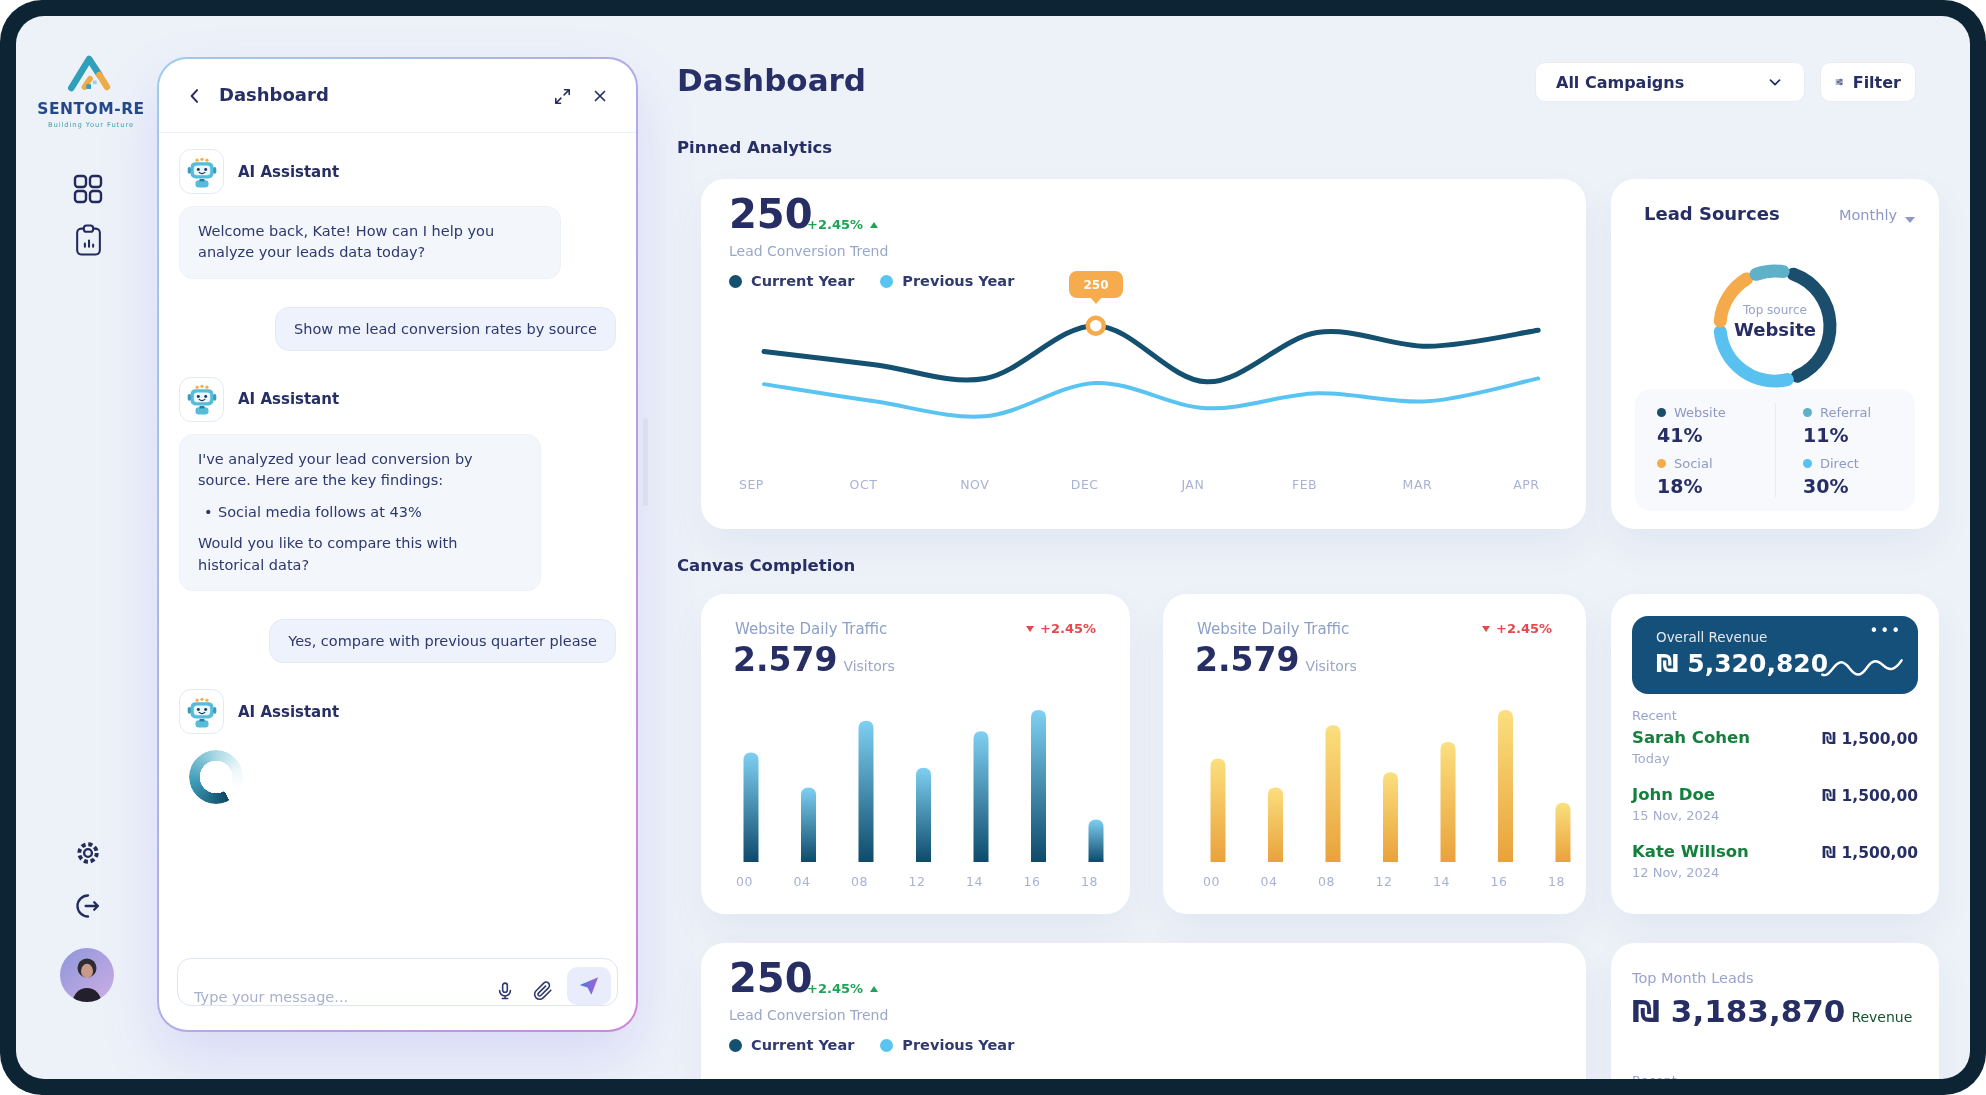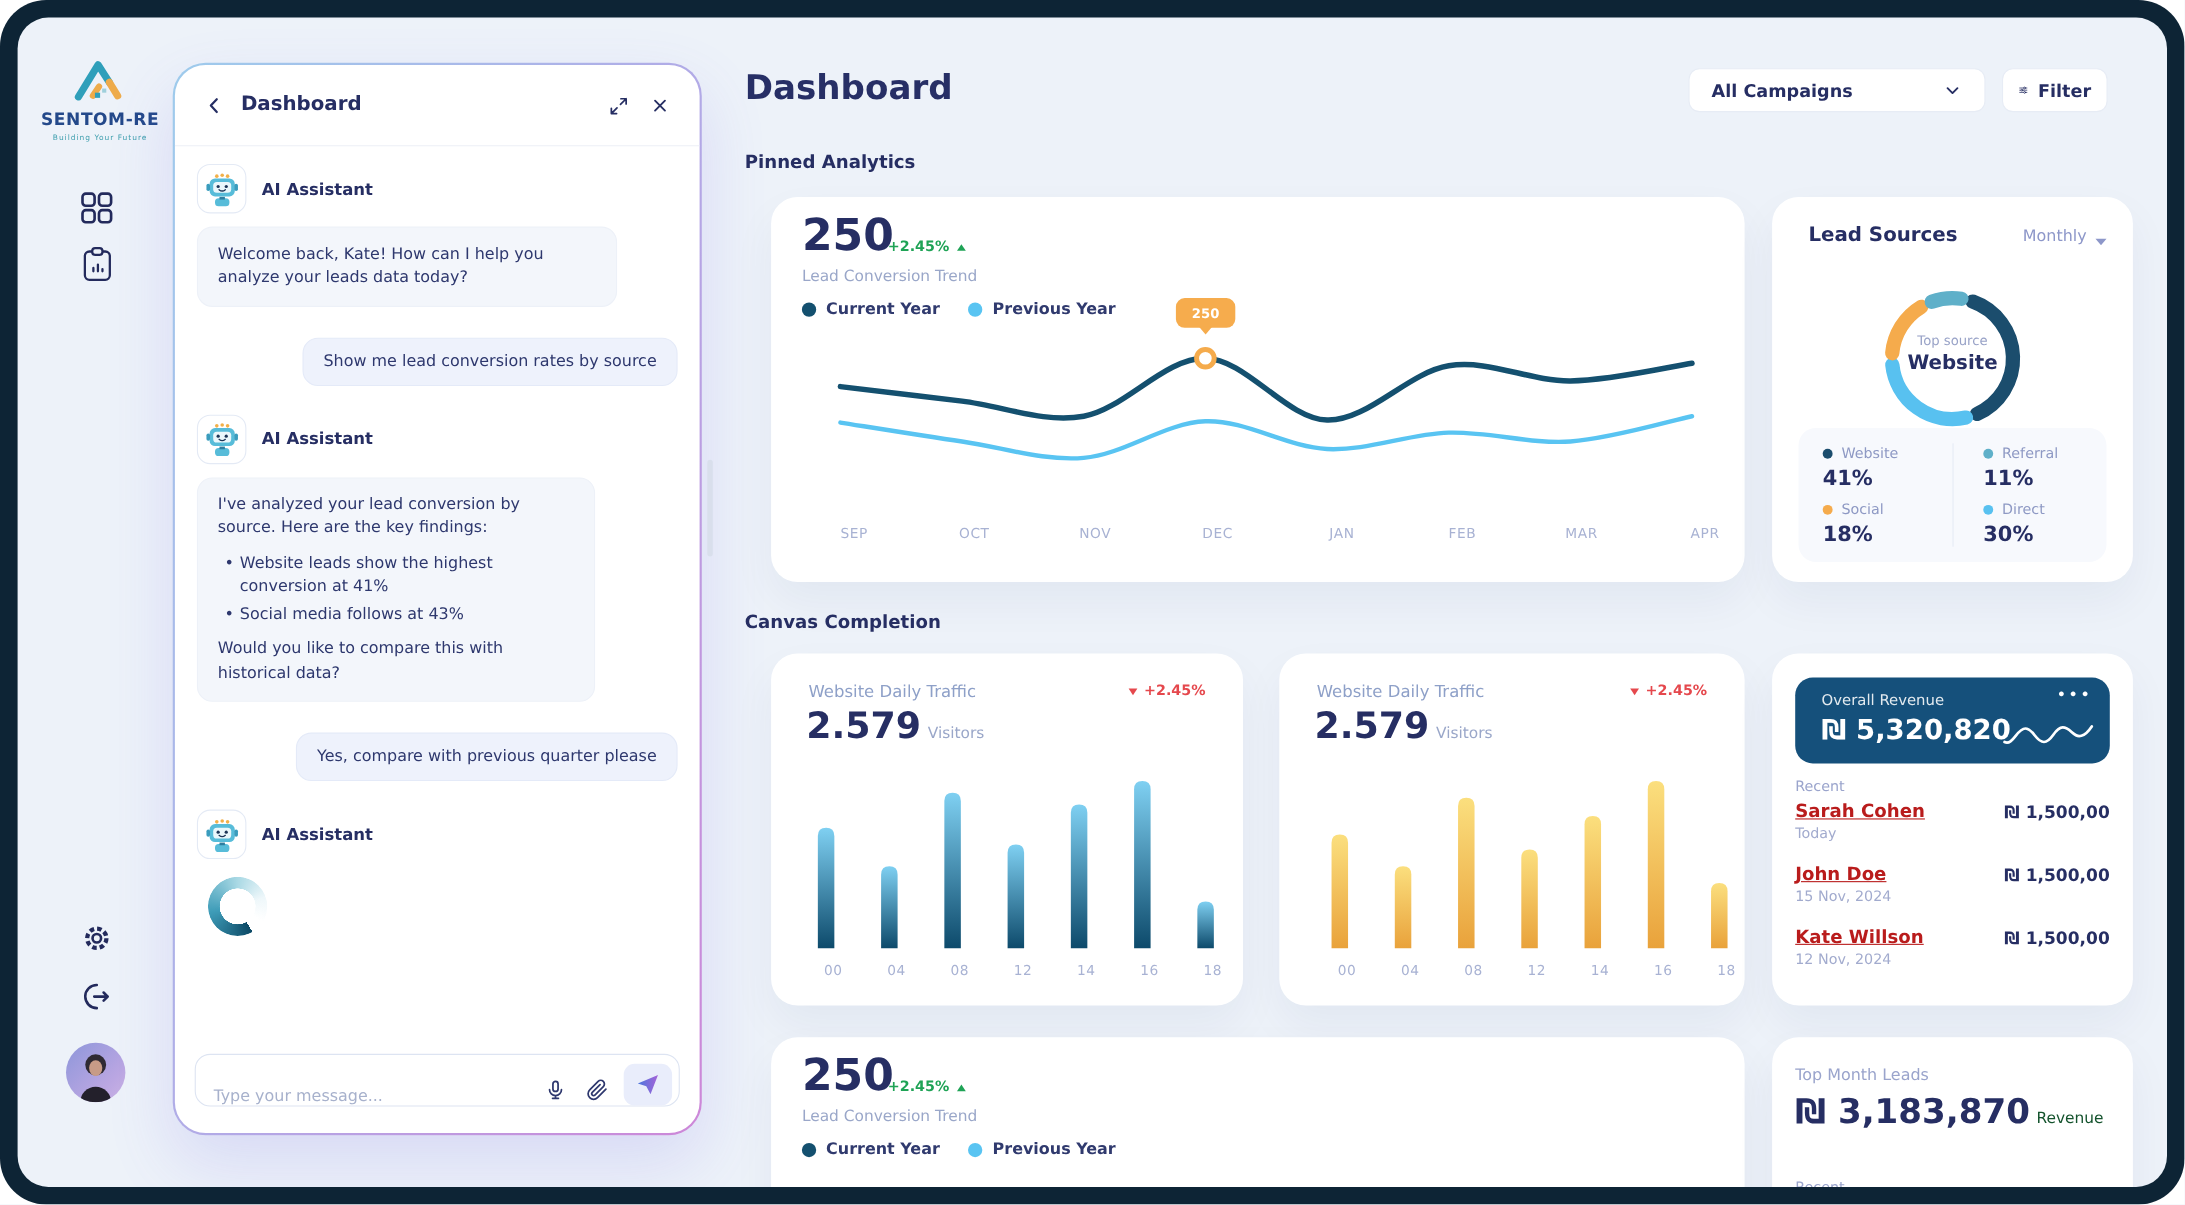--- a/index.html
+++ b/index.html
@@ -62,21 +62,21 @@
   .tri-down { width:0; height:0; border-left:4.5px solid transparent; border-right:4.5px solid transparent; border-top:6px solid #e5484d; display:inline-block; }
   .sub-label { position:absolute; left:28px; top:64px; font-size:14px; color:#9aa7c9; }
   .legend { position:absolute; left:28px; top:94px; display:flex; gap:26px; align-items:center; }
   .legend .it { display:flex; align-items:center; gap:9px; font-size:14.5px; font-weight:600; color:#303a6e; }
   .dot { width:13px; height:13px; border-radius:50%; display:inline-block; }
   .chart-svg { position:absolute; inset:0; width:100%; height:100%; }
   .tooltip-badge { position:absolute; left:368px; top:92px; width:54px; height:27px; background:#f6ac4d; border-radius:8px;
                    color:#fff; font-size:12px; font-weight:700; display:flex; align-items:center; justify-content:center; }
   .tooltip-badge::after { content:""; position:absolute; left:50%; bottom:-6px; transform:translateX(-50%);
                    border-left:6px solid transparent; border-right:6px solid transparent; border-top:7px solid #f6ac4d; }
-  .axis-label { position:absolute; width:50px; text-align:right; font-size:12.5px; color:#a8b2d3; letter-spacing:.5px; }
+  .axis-label { position:absolute; width:50px; text-align:left; font-size:12.5px; color:#a8b2d3; letter-spacing:.5px; }
 
   .src-title { position:absolute; left:33px; top:24px; font-size:18px; font-weight:800; color:#262e63; }
   .src-range { position:absolute; right:24px; top:28px; font-size:14.5px; color:#8d97c9; display:flex; align-items:flex-end; gap:8px; cursor:pointer; }
   .tri-dn-lav { width:0; height:0; border-left:5px solid transparent; border-right:5px solid transparent; border-top:6px solid #8d97c9; }
   .donut-center { position:absolute; left:0; top:124px; width:328px; text-align:center; }
   .donut-center .cl { font-size:12px; color:#98a2c7; }
   .donut-center .cv { font-size:18px; font-weight:800; color:#262e63; margin-top:2px; }
   .src-legend { position:absolute; left:24px; top:210px; width:280px; height:122px; background:#f7f9fd; border-radius:16px;
                 display:grid; grid-template-columns:1fr 1fr; padding:16px 22px; row-gap:10px; }
   .src-legend::before { content:""; position:absolute; left:50%; top:14px; bottom:14px; width:1px; background:#e6ebf5; }
@@ -88,21 +88,21 @@
   .t-delta { position:absolute; right:34px; top:27px; font-size:13px; font-weight:700; color:#e5484d; display:flex; align-items:center; gap:6px; }
   .t-val { position:absolute; left:32px; top:46px; font-size:33px; font-weight:800; color:#262e63; }
   .t-unit { font-size:14px; font-weight:400; color:#9aa7c9; margin-left:6px; }
 
   .navy-card { position:absolute; left:21px; top:22px; width:286px; height:78px; border-radius:16px; background:#15507b; }
   .nv-title { position:absolute; left:24px; top:13px; font-size:13.5px; color:rgba(255,255,255,.88); }
   .nv-amount { position:absolute; left:24px; top:33px; font-size:25px; font-weight:800; color:#fff; white-space:nowrap; }
   .nv-dots { position:absolute; right:16px; top:6px; color:#fff; font-size:15px; letter-spacing:2px; cursor:pointer; }
   .recent-lab { position:absolute; left:21px; font-size:13px; color:#9aa4cc; }
   .rrow { position:absolute; left:21px; right:21px; }
-  .rrow .nm { font-size:16.5px; font-weight:700; color:#b91c1c;text-decoration:underline; }
+  .rrow .nm { font-size:16.5px; font-weight:700; color:#15803d; }
   .rrow .dt { font-size:13px; color:#a2abce; margin-top:4px; }
   .rrow .am { position:absolute; right:0; top:2px; font-size:15.5px; font-weight:700; color:#262e63; }
 
   .leads-title { position:absolute; left:21px; top:27px; font-size:14.5px; color:#9aa4cc; }
   .leads-amount { position:absolute; left:21px; top:50px; font-size:31px; font-weight:800; color:#262e63; white-space:nowrap; }
   .leads-unit { font-size:14px; font-weight:400; color:#14532d; margin-left:6px; }
 </style>
 </head>
 <body>
 
@@ -222,21 +222,20 @@
                   <rect x="35.5" y="16" width="4" height="8" rx="2" fill="#3a9cbd"></rect>
             <rect x="14" y="32" width="16" height="9" rx="4" fill="#57bcd9"></rect>
                   <rect x="19" y="30.5" width="6" height="3" fill="#2e7ea0"></rect>
           </svg>
         </div>
         <div class="ai-name">AI Assistant</div>
       </div>
       <div class="bubble-ai" style="margin-top:12px; width:362px;">
         <div>I've analyzed your lead conversion by source. Here are the key findings:</div>
         <ul>
-          <li>Website leads show the highest conversion at 41%</li>
           <li>Social media follows at 43%</li>
         </ul>
         <div>Would you like to compare this with historical data?</div>
       </div>
 
       <div class="bubble-user-row" style="margin-top:28px;">
         <div class="bubble-user">Yes, compare with previous quarter please</div>
       </div>
 
       <div class="ai-row" style="margin-top:26px;">

